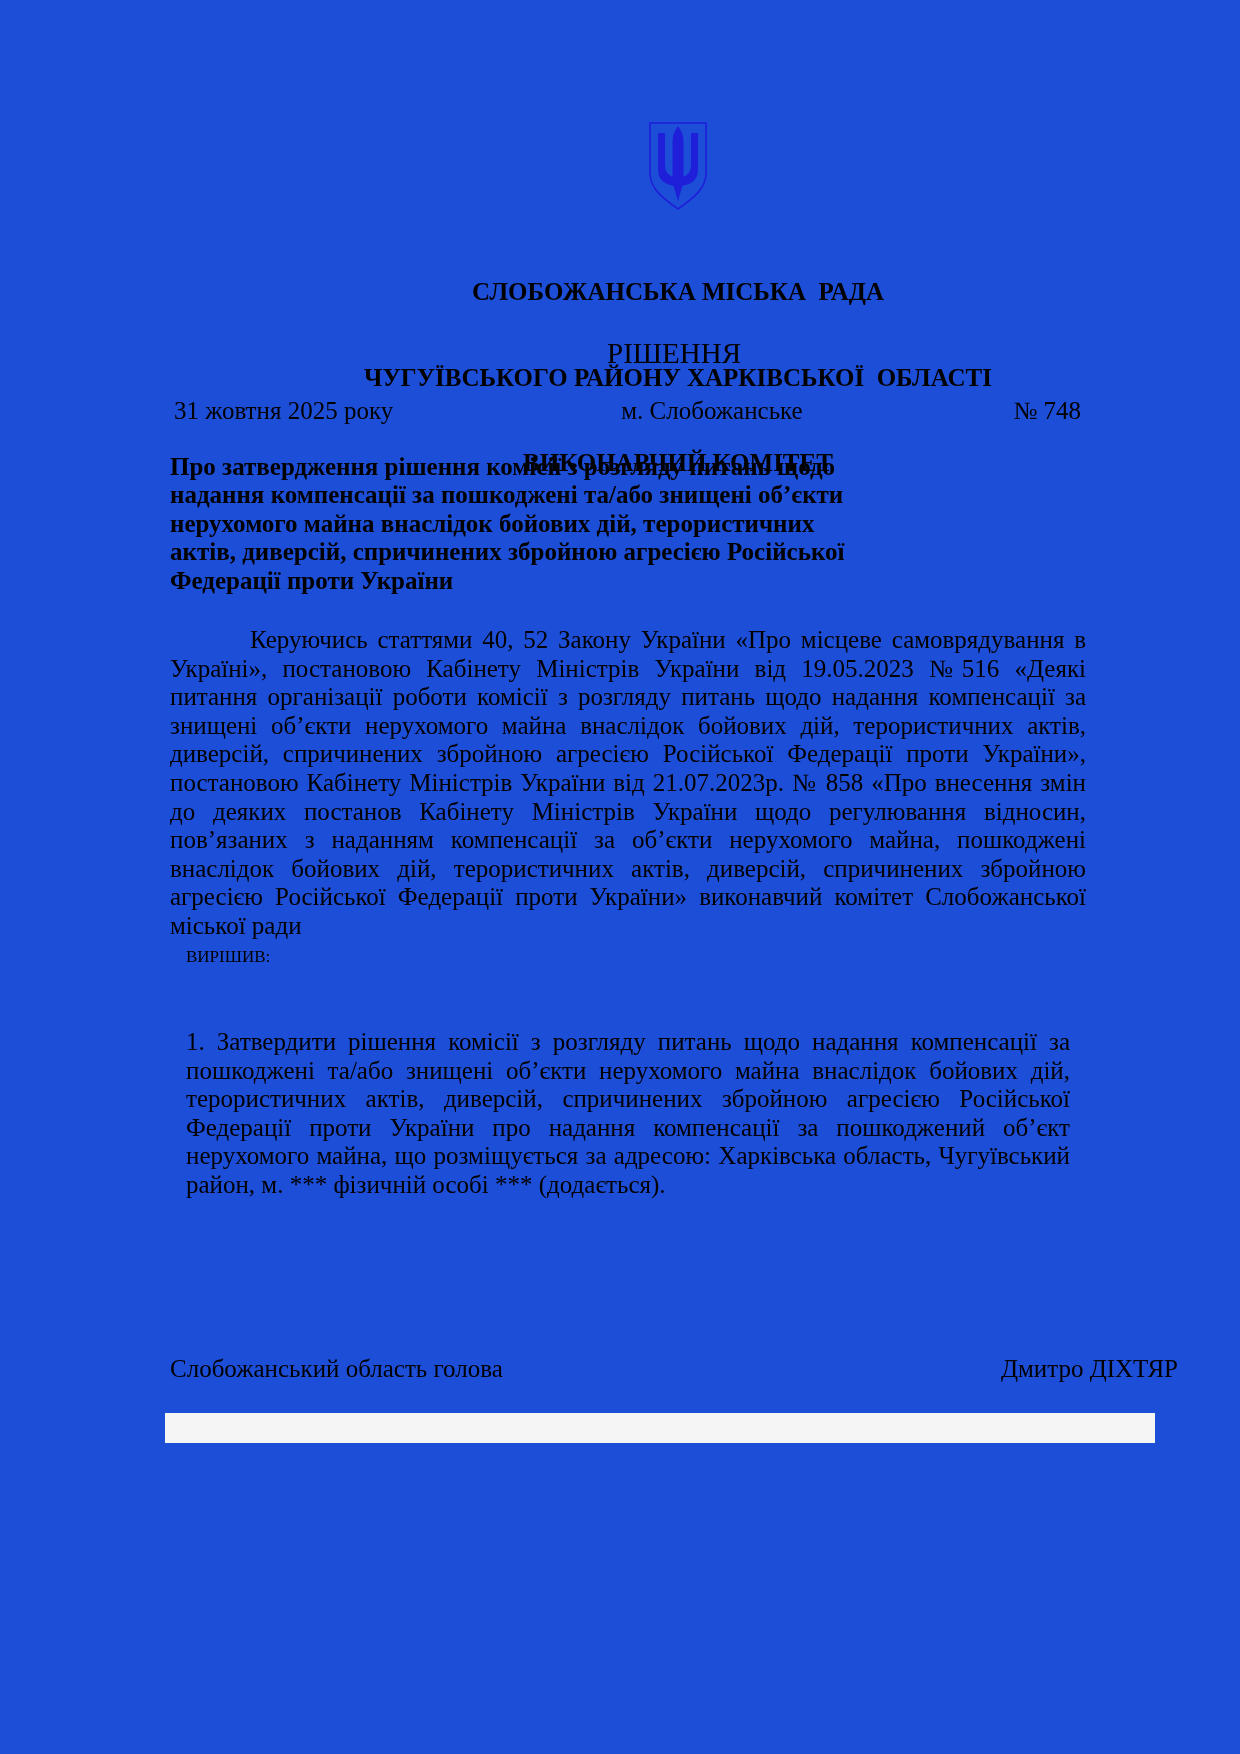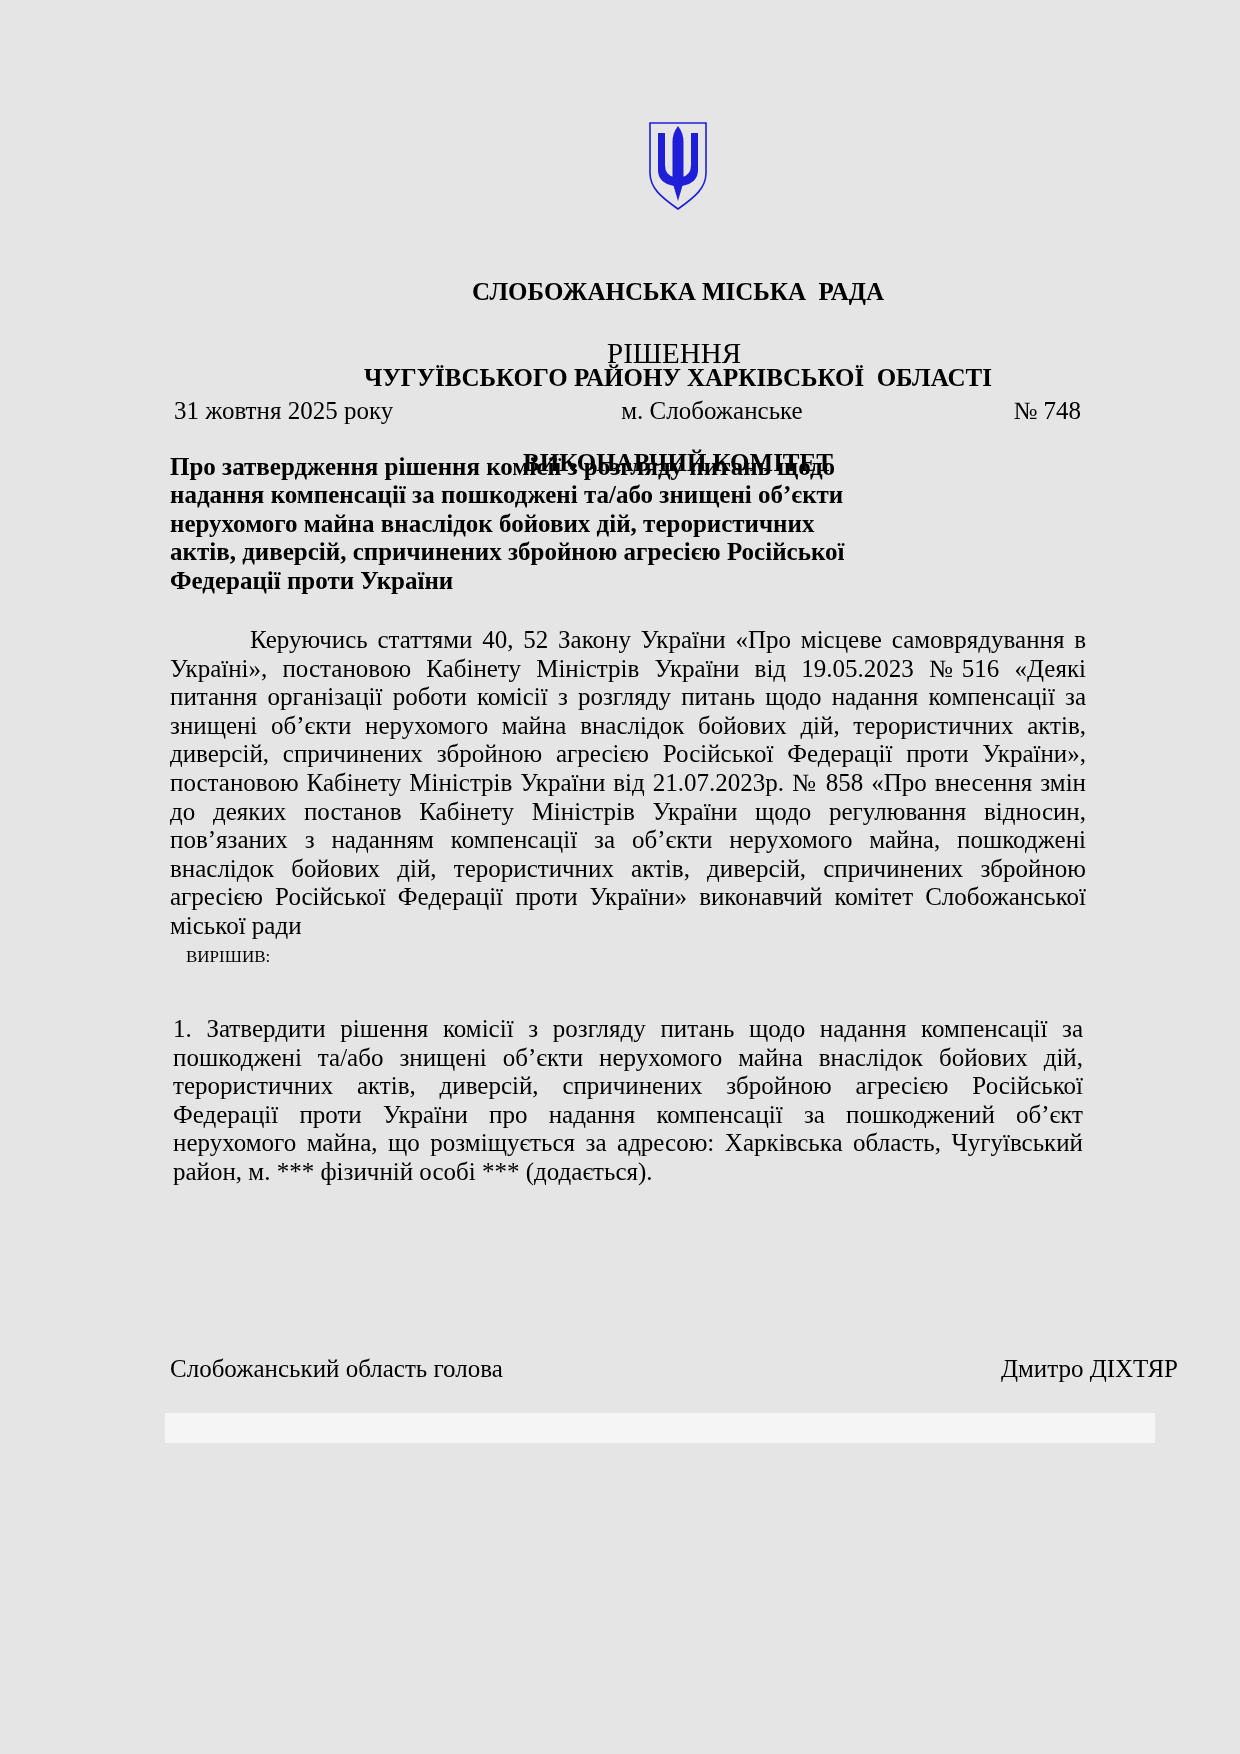--- a/index.html
+++ b/index.html
@@ -1,20 +1,20 @@
 <!DOCTYPE html>
 <html lang="uk"><head>
 <meta charset="utf-8">
 <style>
   html,body{margin:0;padding:0;background:#ffffff;}
   #page{
     position:relative;
     width:1240px;
     height:1754px;
-    background:#e5e5e5;
+    background:#1d4ed8;
     font-family:"Liberation Serif", serif;
     color:#000000;
     overflow:hidden;
   }
   .emblem{
     position:absolute;
     left:646px; top:119px;
     width:64px; height:94px;
   }
   .org-header{
@@ -71,21 +71,21 @@
     line-height:28.6px;
   }
   .items{
     position:absolute;
     left:170px; top:1012px;
     width:916px;
     font-size:25px;
     line-height:28.6px;
     text-align:justify;
   }
-  .items p{margin:3px; padding:0;}
+  .items p{margin:16px; padding:0;}
   .signature-row{
     position:absolute;
     left:170px; top:1355px;
     width:1008px;
     font-size:25px;
     line-height:28.6px;
   }
   .signature-row .position{position:absolute; left:0; top:0; white-space:nowrap;}
   .signature-row .name{position:absolute; right:0; top:0; white-space:nowrap;}
   .highlight-bar{

